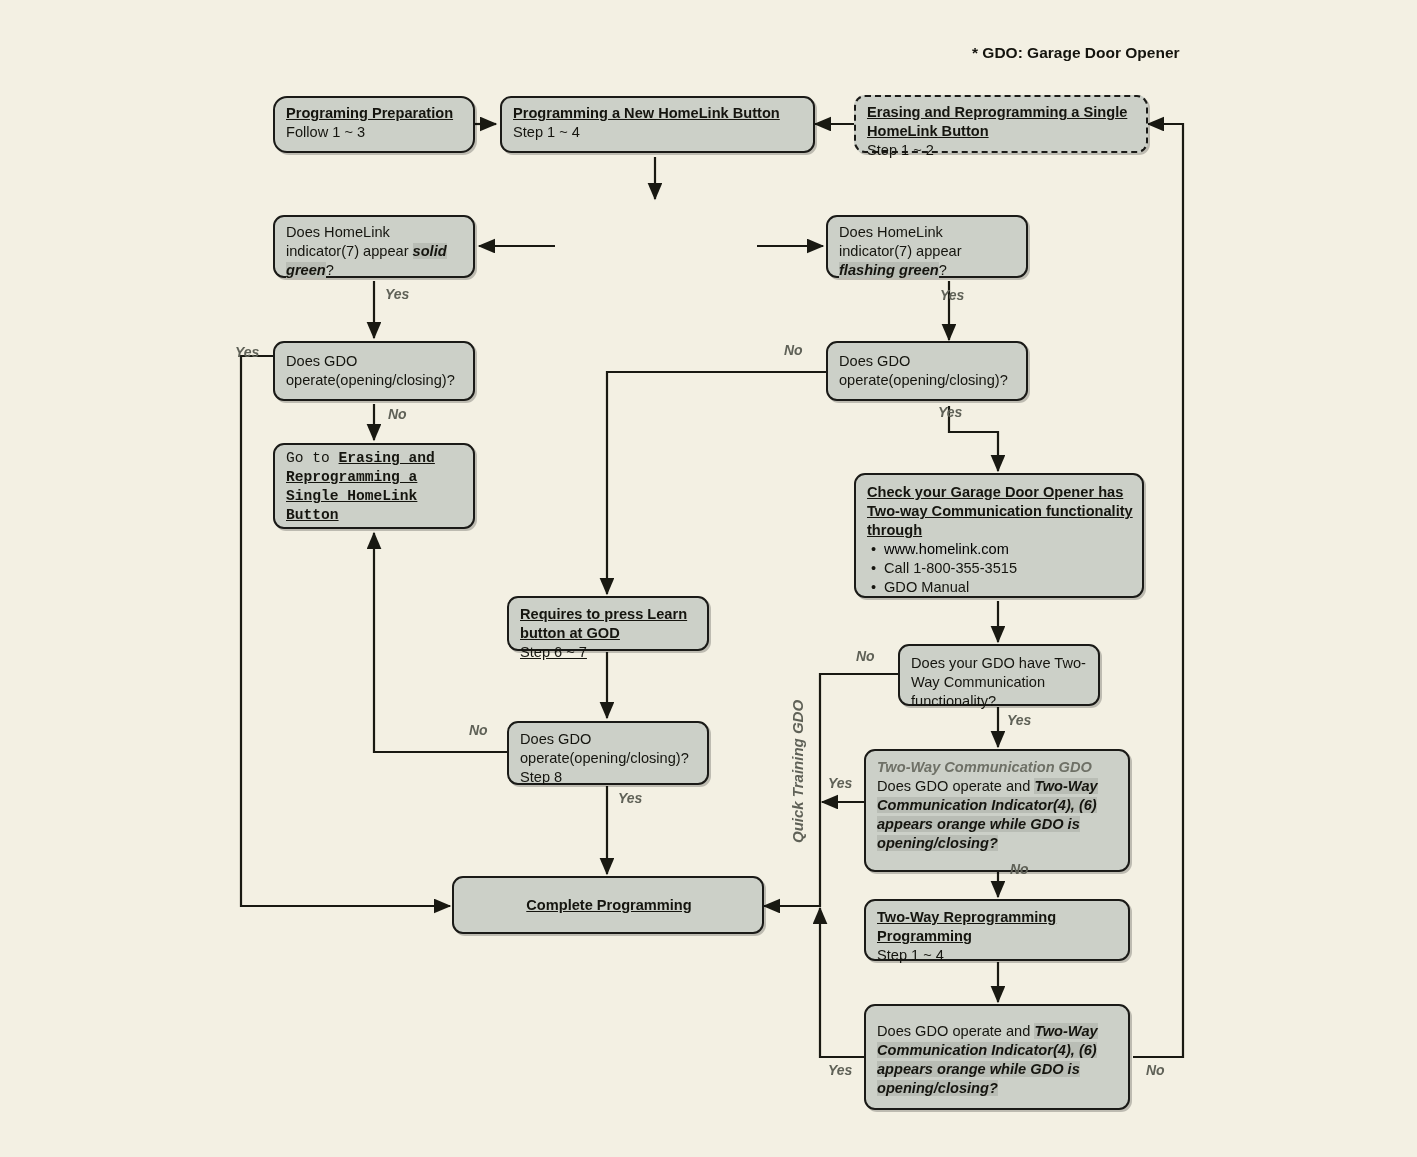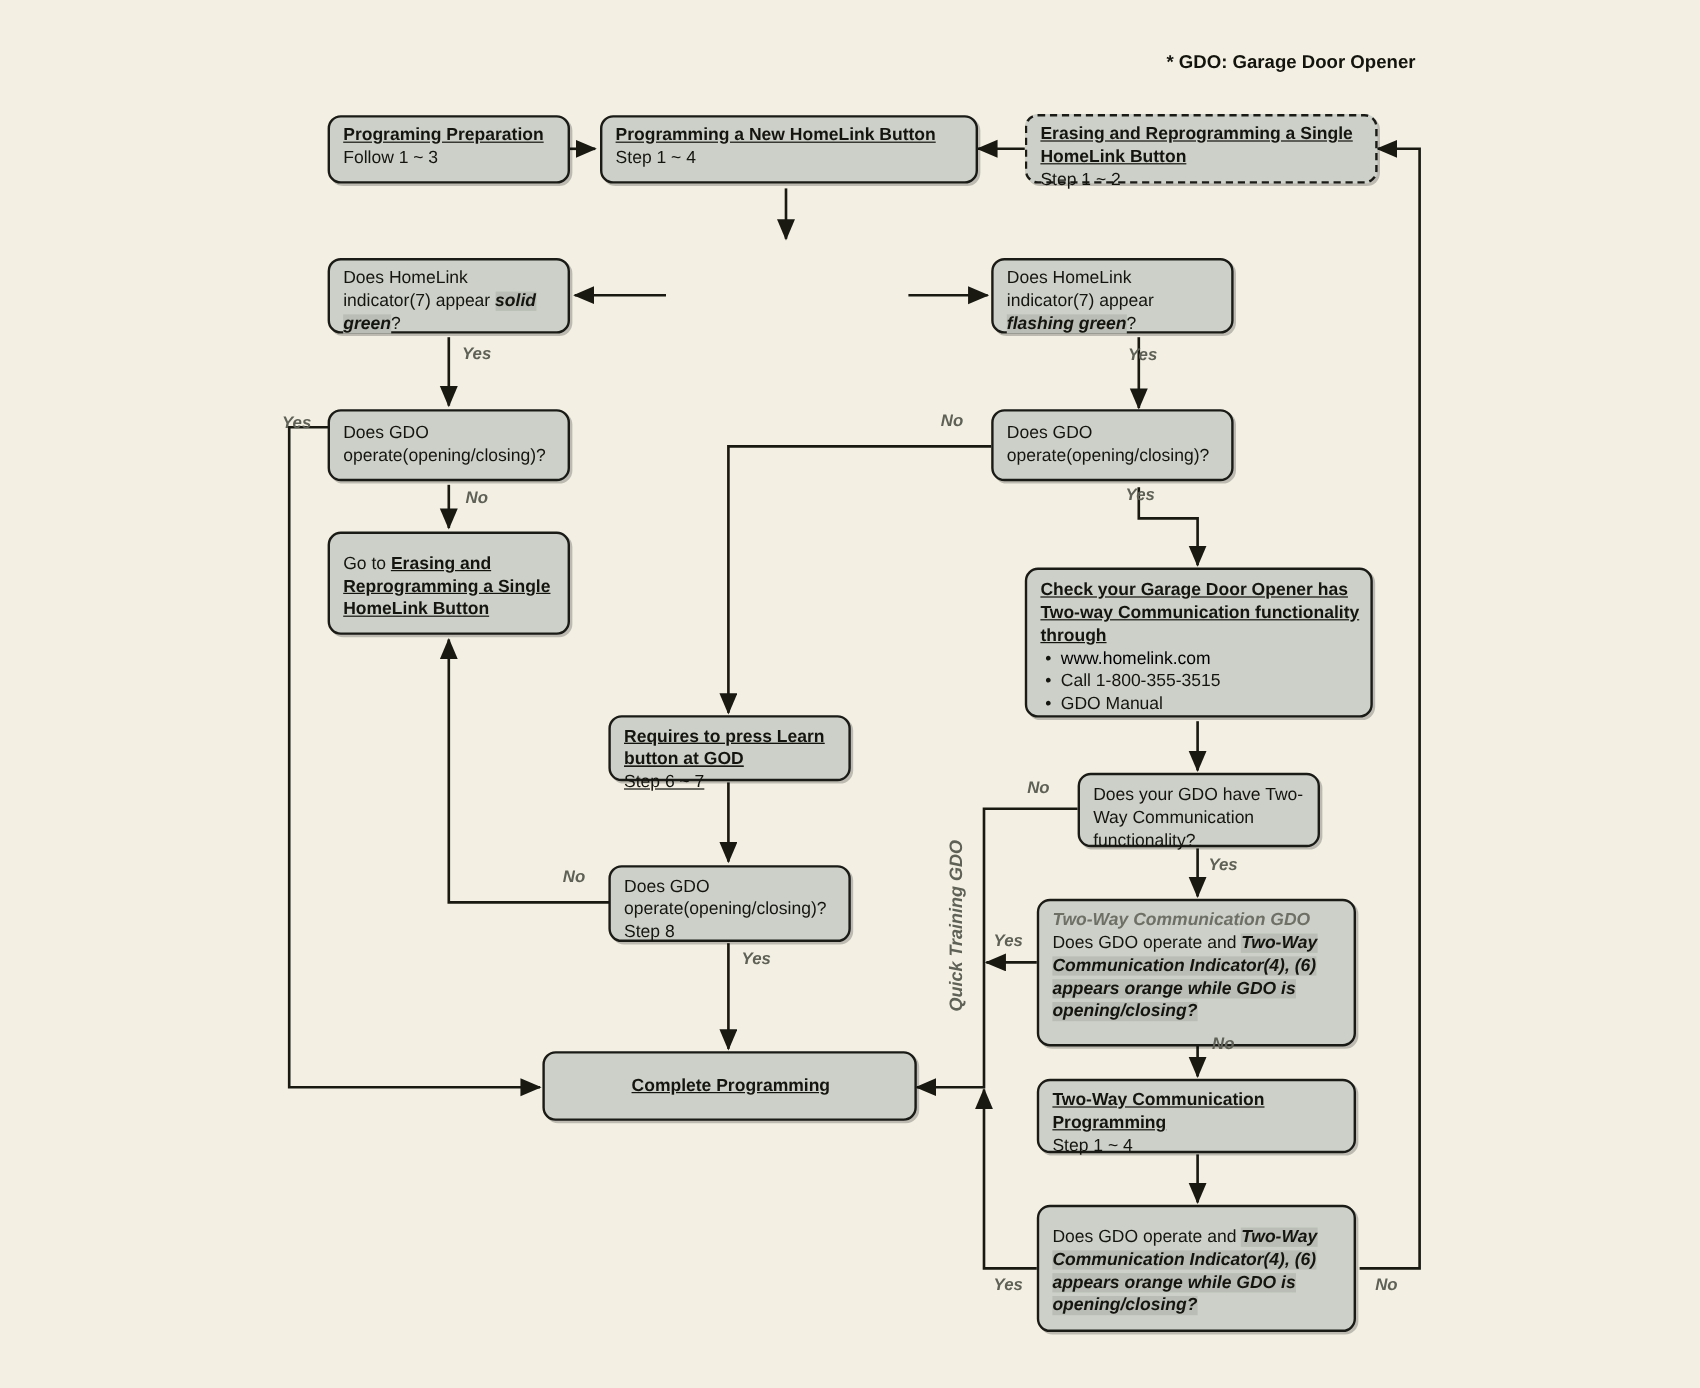--- a/index.html
+++ b/index.html
@@ -122,21 +122,21 @@
       <path d="M898,674 L820,674 L820,906 L764,906"></path>
 
       <path d="M864,802 L822,802"></path>
 
       <path d="M864,1057 L820,1057 L820,908"></path>
 
       <path d="M1133,1057 L1183,1057 L1183,124 L1148,124"></path>
     </g>
   </svg>
 
-  <div class="node" style="left:273px;top:96px;width:202px;height:57px;">
+  <div class="node" style="left:273px;top:96px;width:202px;height:57px;border-radius:14px;">
     <span class="hdr">Programing Preparation</span>
     <span class="sub">Follow 1 ~ 3</span>
   </div>
 
   <div class="node" style="left:500px;top:96px;width:315px;height:57px;">
     <span class="hdr">Programming a New HomeLink Button</span>
     <span class="sub">Step 1 ~ 4</span>
   </div>
 
   <div class="node dashed" style="left:854px;top:95px;width:294px;height:58px;">
@@ -154,21 +154,21 @@
   </div>
 
   <div class="node" style="left:273px;top:341px;width:202px;height:60px;padding-top:9px;">
     <span>Does GDO operate(opening/closing)?</span>
   </div>
 
   <div class="node" style="left:826px;top:341px;width:202px;height:60px;padding-top:9px;">
     <span>Does GDO operate(opening/closing)?</span>
   </div>
 
-  <div class="node" style="left:273px;top:443px;width:202px;height:86px;padding-top:16px;">
+  <div class="node" style="left:273px;top:443px;width:202px;height:86px;padding-top:4px;font-family:Liberation Mono, monospace;">
     <span>Go to </span><span class="hdr" style="display:inline;">Erasing and Reprogramming a Single HomeLink Button</span>
   </div>
 
   <div class="node" style="left:854px;top:473px;width:290px;height:125px;padding-top:8px;">
     <span class="hdr">Check your Garage Door Opener has Two-way Communication functionality through</span>
     <ul class="bul">
       <li><span class="lnk">www.homelink.com</span></li>
       <li>Call 1-800-355-3515</li>
       <li>GDO Manual</li>
     </ul>
@@ -187,21 +187,21 @@
   <div class="node" style="left:898px;top:644px;width:202px;height:62px;padding-top:8px;">
     <span>Does your GDO have Two-Way Communication functionality?</span>
   </div>
 
   <div class="node" style="left:864px;top:749px;width:266px;height:123px;padding-top:7px;">
     <span class="ital-grey" style="display:block;">Two-Way Communication GDO</span>
     <span>Does GDO operate and </span><span class="hl">Two-Way Communication Indicator(4), (6) appears orange while GDO is opening/closing?</span>
   </div>
 
   <div class="node" style="left:864px;top:899px;width:266px;height:62px;padding-top:7px;">
-    <span class="hdr">Two-Way Communication Programming</span>
+    <span class="hdr">Two-Way Reprogramming Programming</span>
     <span class="sub">Step 1 ~ 4</span>
   </div>
 
   <div class="node" style="left:864px;top:1004px;width:266px;height:106px;padding-top:16px;">
     <span>Does GDO operate and </span><span class="hl">Two-Way Communication Indicator(4), (6) appears orange while GDO is opening/closing?</span>
   </div>
 
   <div class="node" style="left:452px;top:876px;width:312px;height:58px;display:flex;align-items:center;justify-content:center;">
     <span class="hdr">Complete Programming</span>
   </div>

